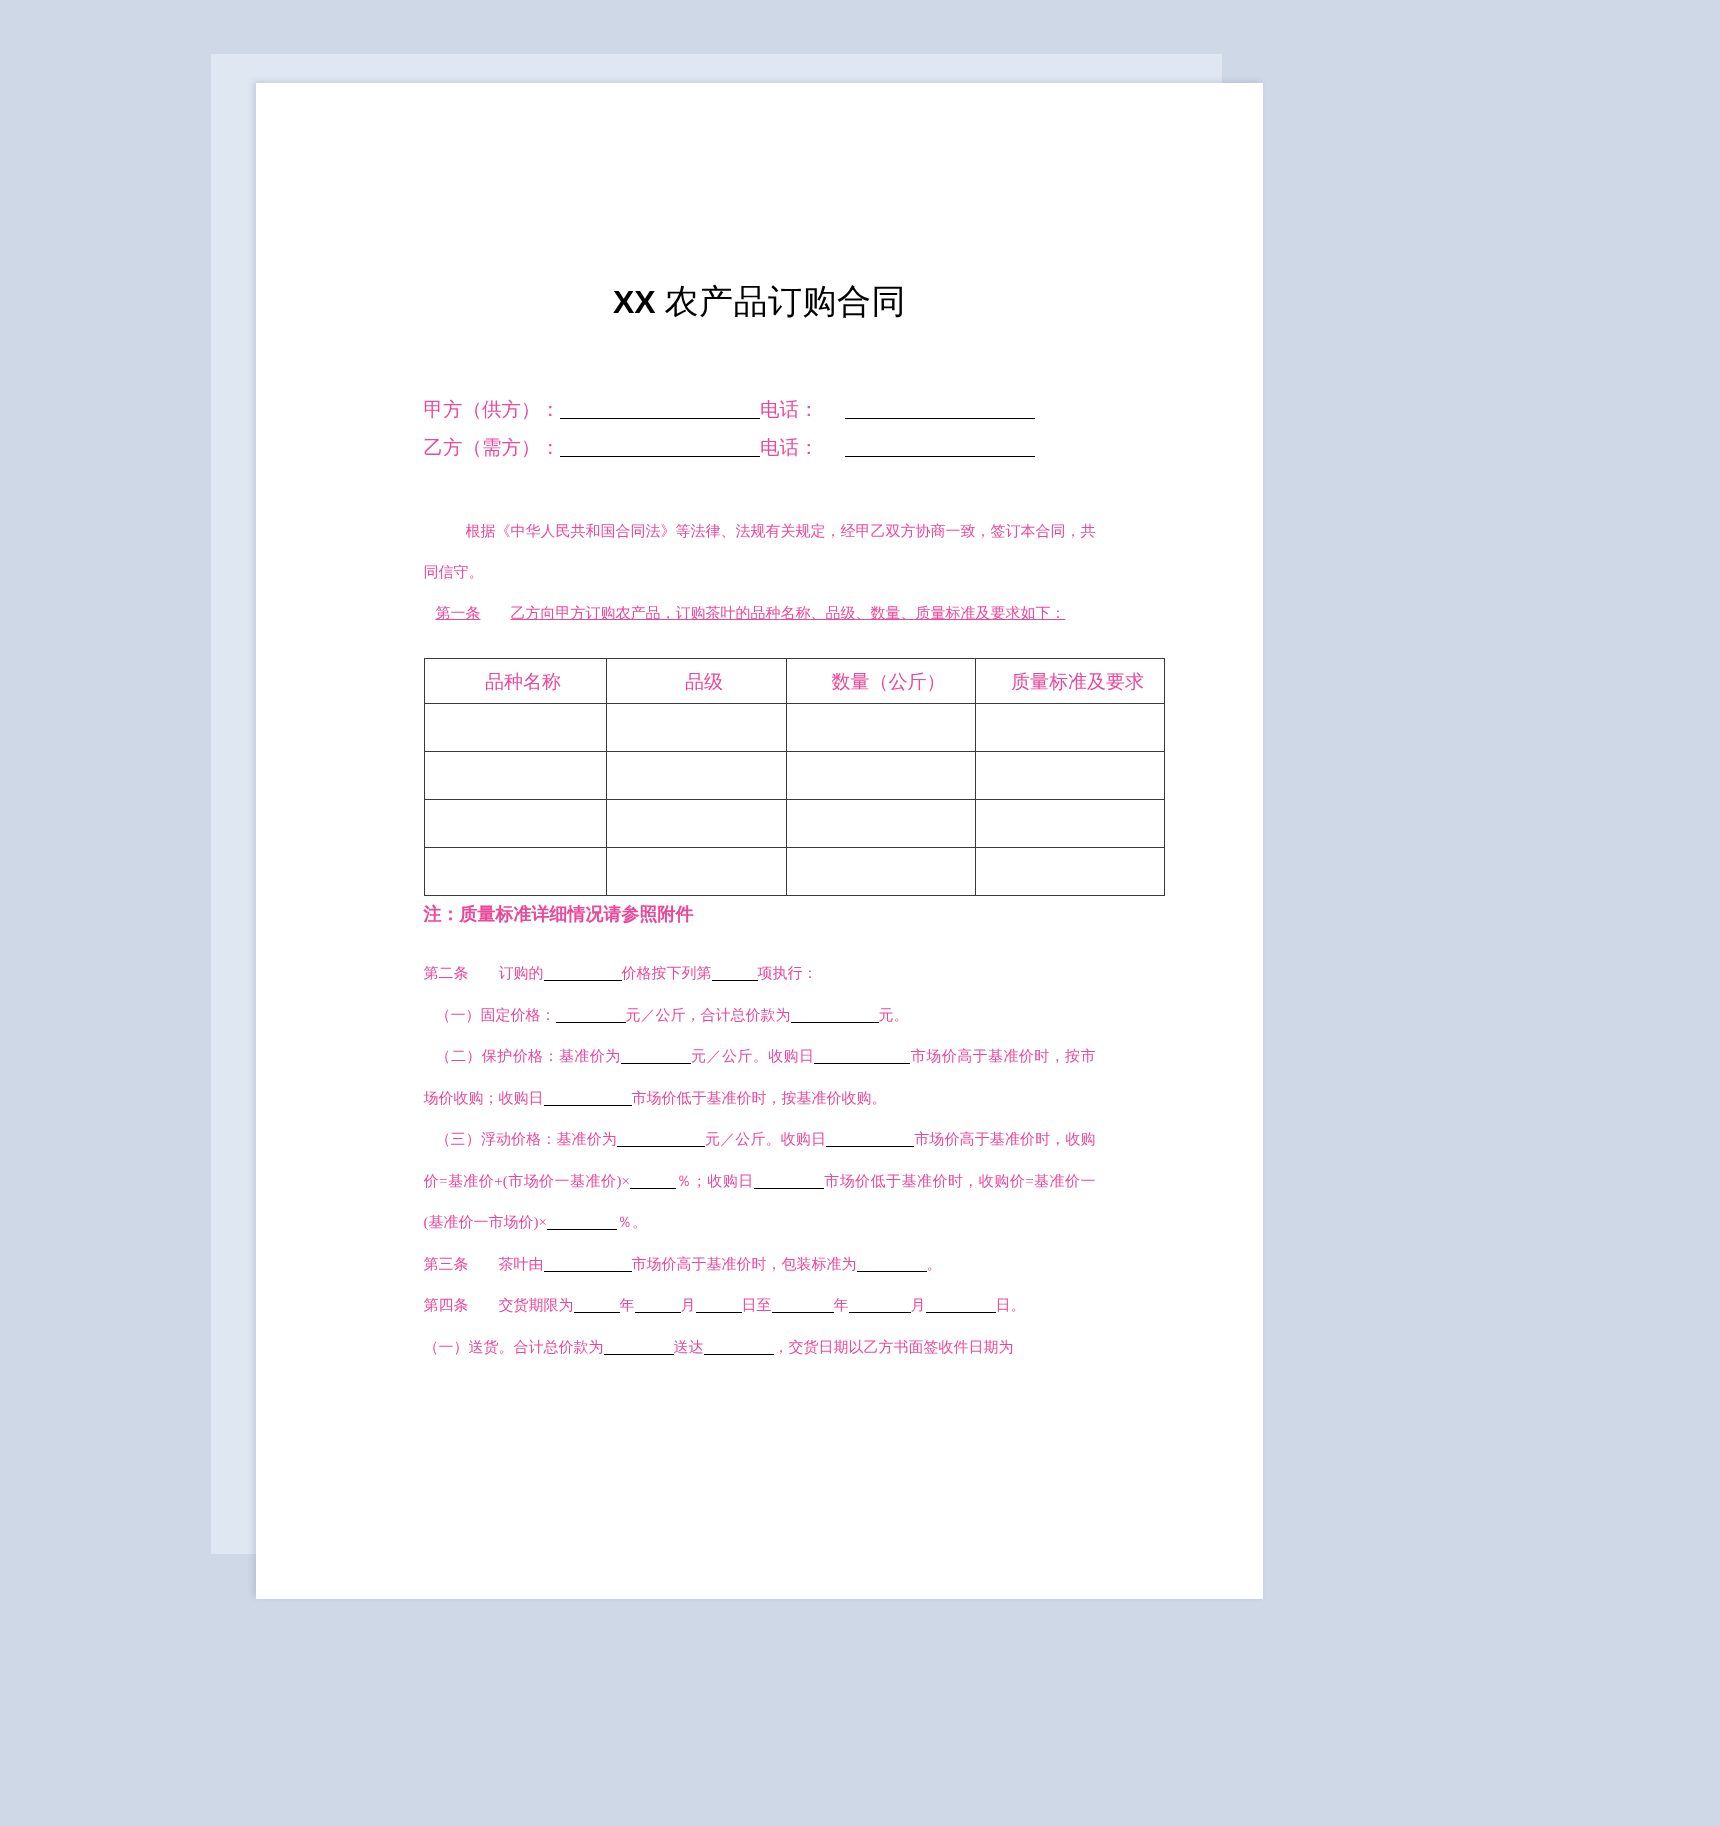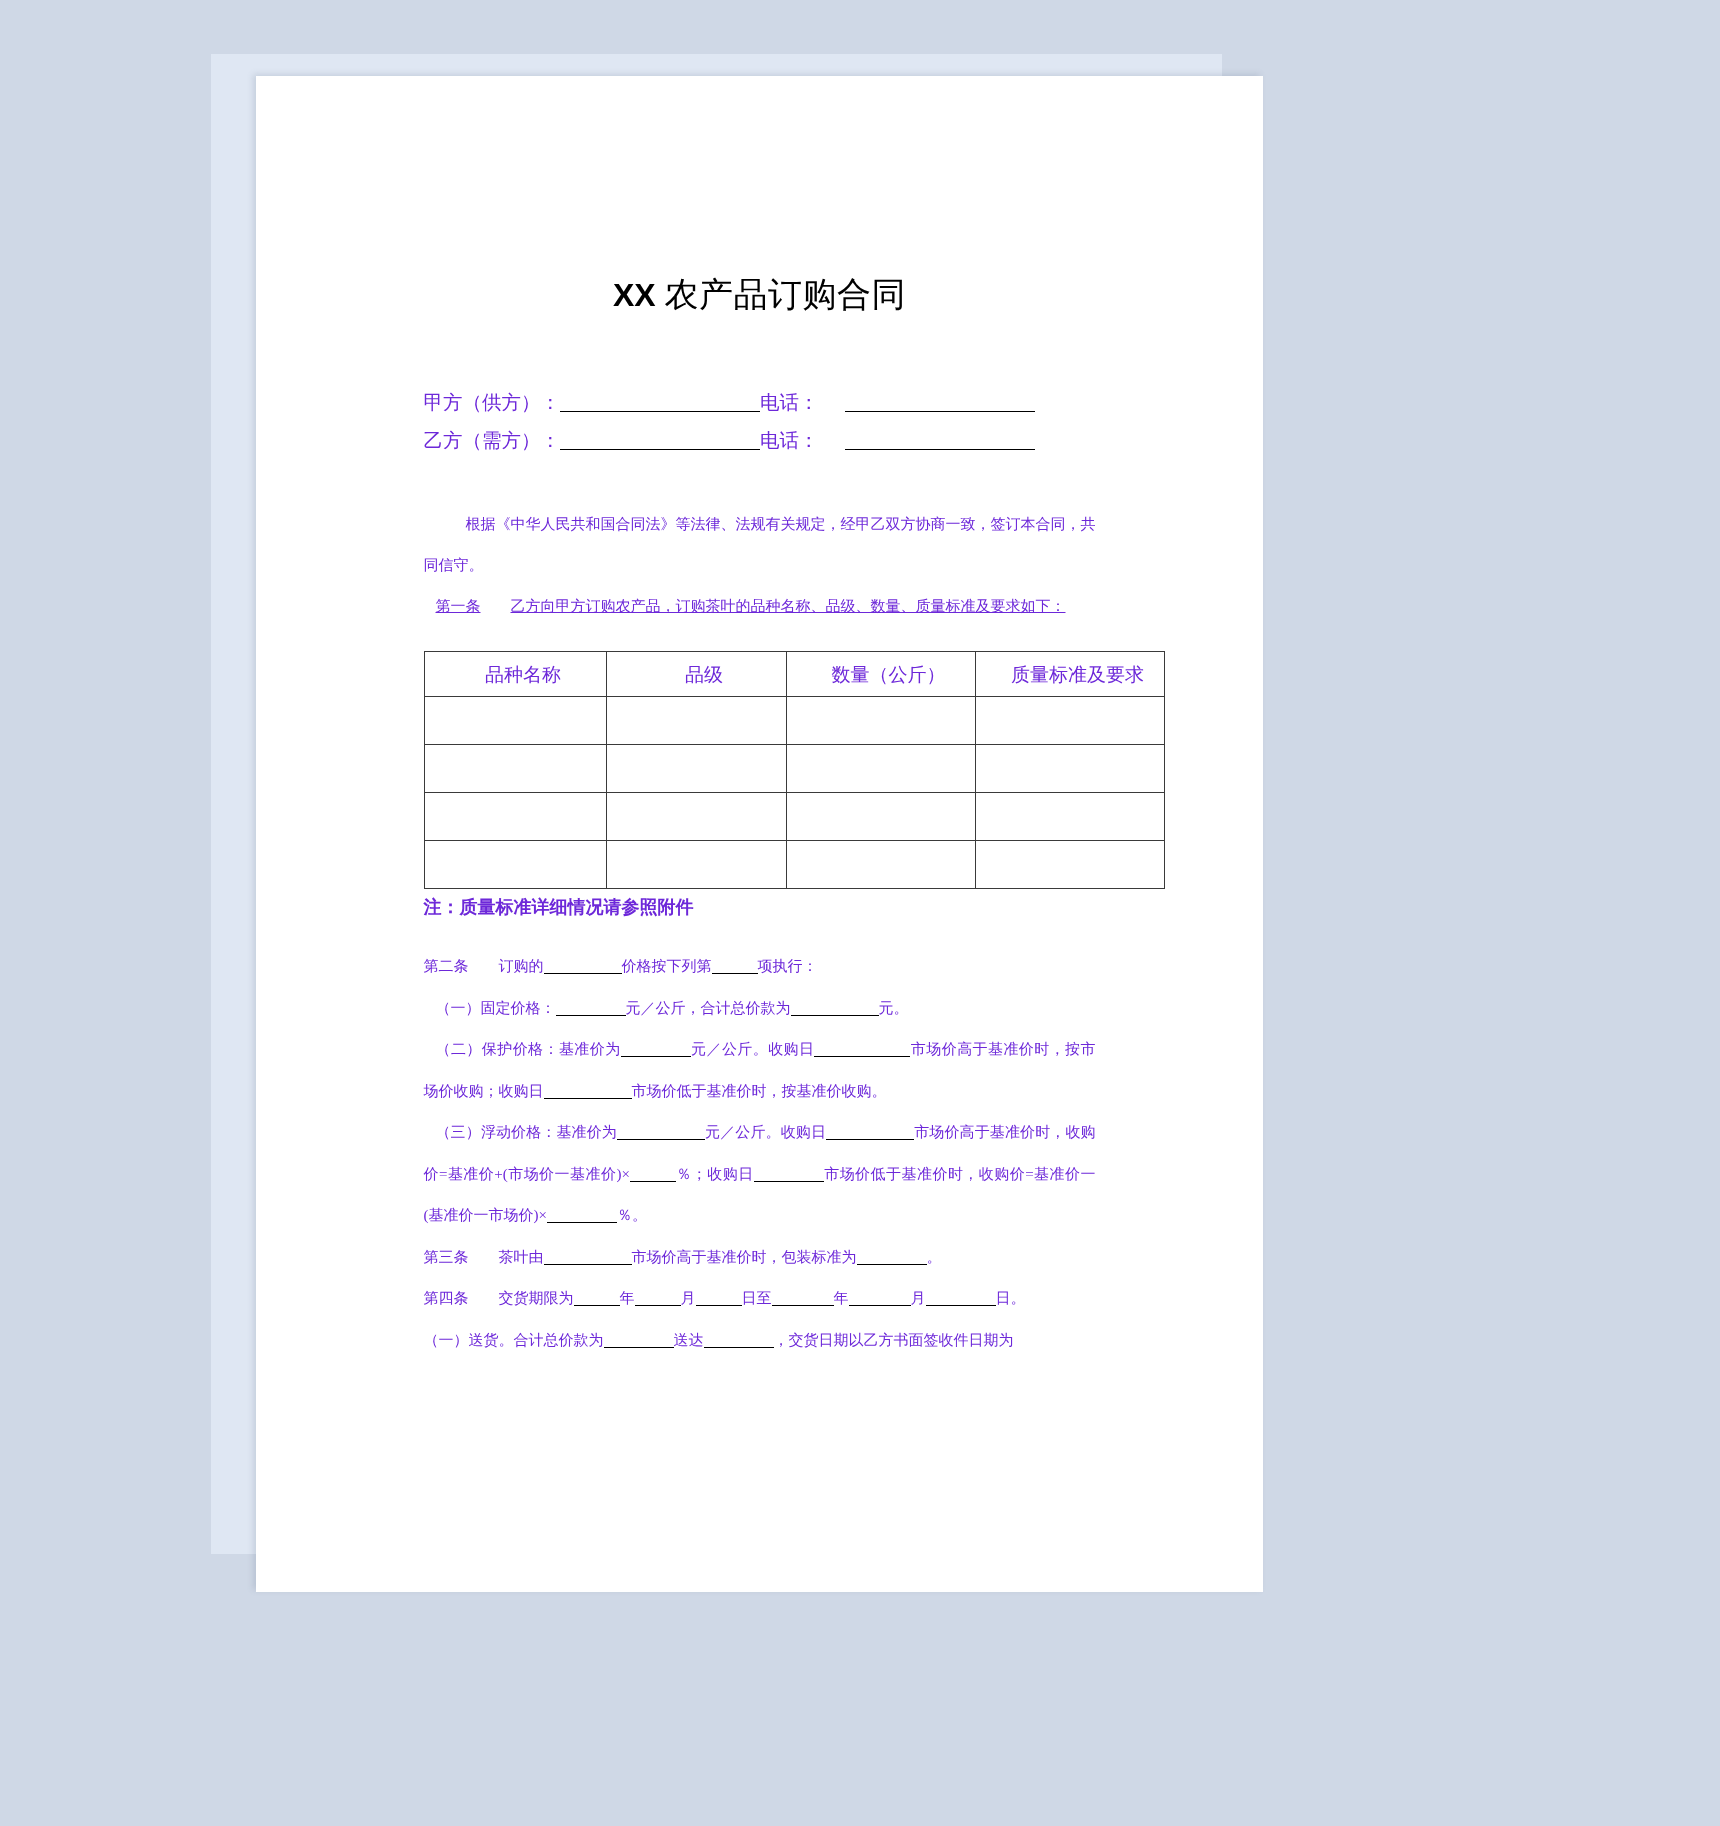--- a/index.html
+++ b/index.html
@@ -13,21 +13,21 @@
   
   .back-sheet{
     position:absolute;
     left:211px;top:54px;
     width:1011px;height:1500px;
     background:#dfe7f3;
   }
   
   .page{
     position:absolute;
-    left:256px;top:76px;
+    left:256px;top:83px;
     width:1007px;height:1516px;
     background:#ffffff;
     box-shadow:-3px -2px 6px rgba(90,105,130,.18);
   }
   .page-inner{
     position:absolute;
     left:0;top:0;right:0;bottom:0;
     padding:0;
   }
   
@@ -45,21 +45,21 @@
     font-weight:bold;
     font-size:32px;
     letter-spacing:0;
   }
   .body-area{
     margin:17px auto;
     width:672px;
     padding-top:0;
     font-size:19.5px;
     line-height:37px;
-    color:#6d28d9;
+    color:#ec4899;
   }
   .party-block{margin-top:66px;}
   .party-line{
     white-space:nowrap;
     font-size:19.5px;
     line-height:38px;
   }
   .ul{
     display:inline-block;
     border-bottom:1.6px solid #000;

